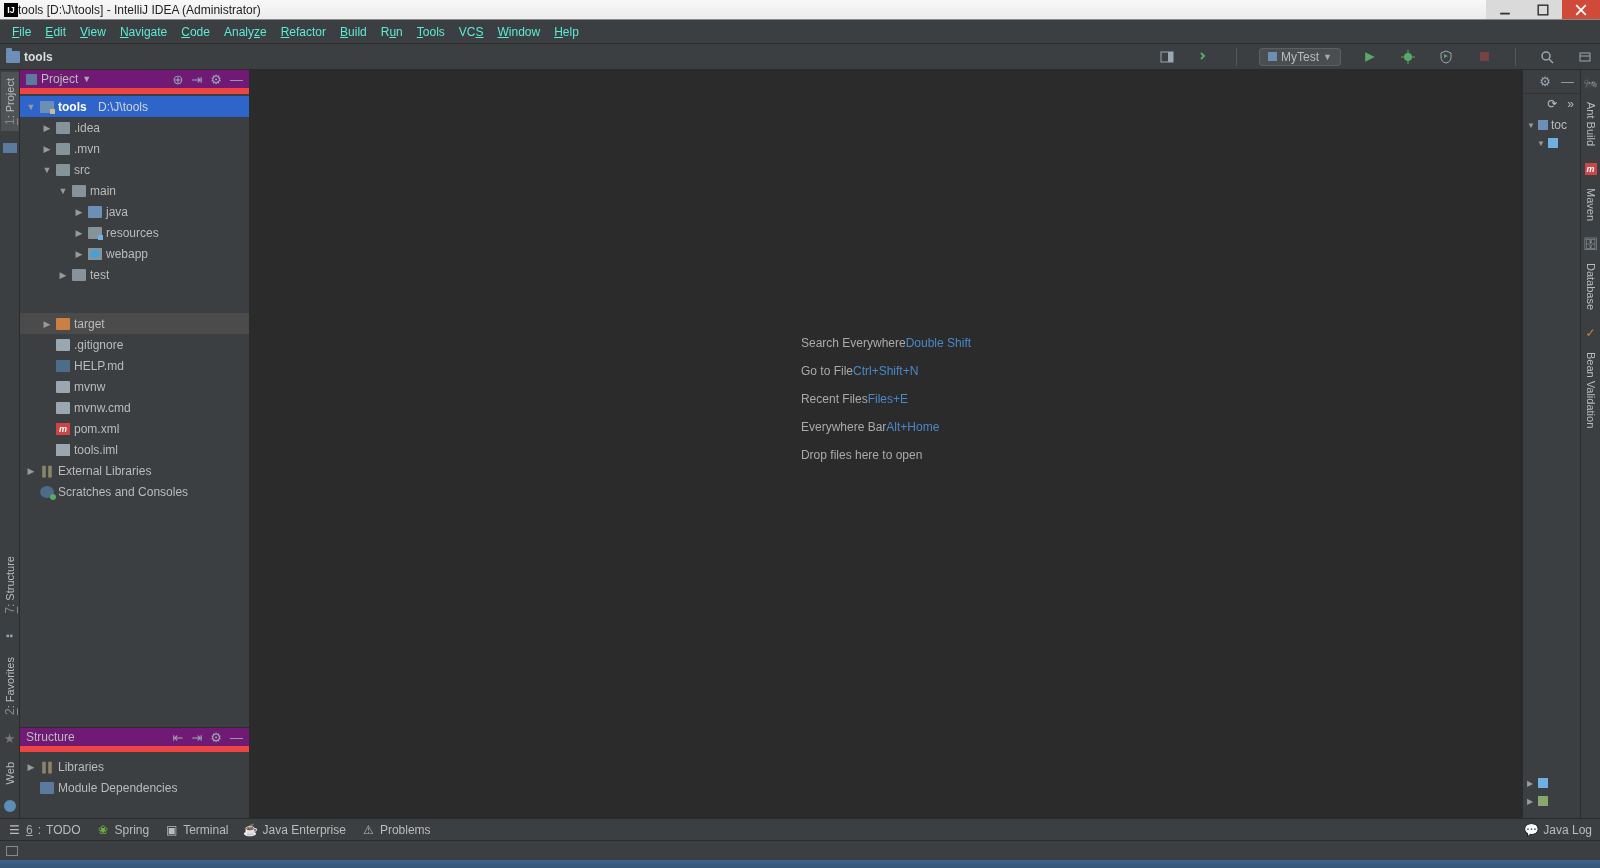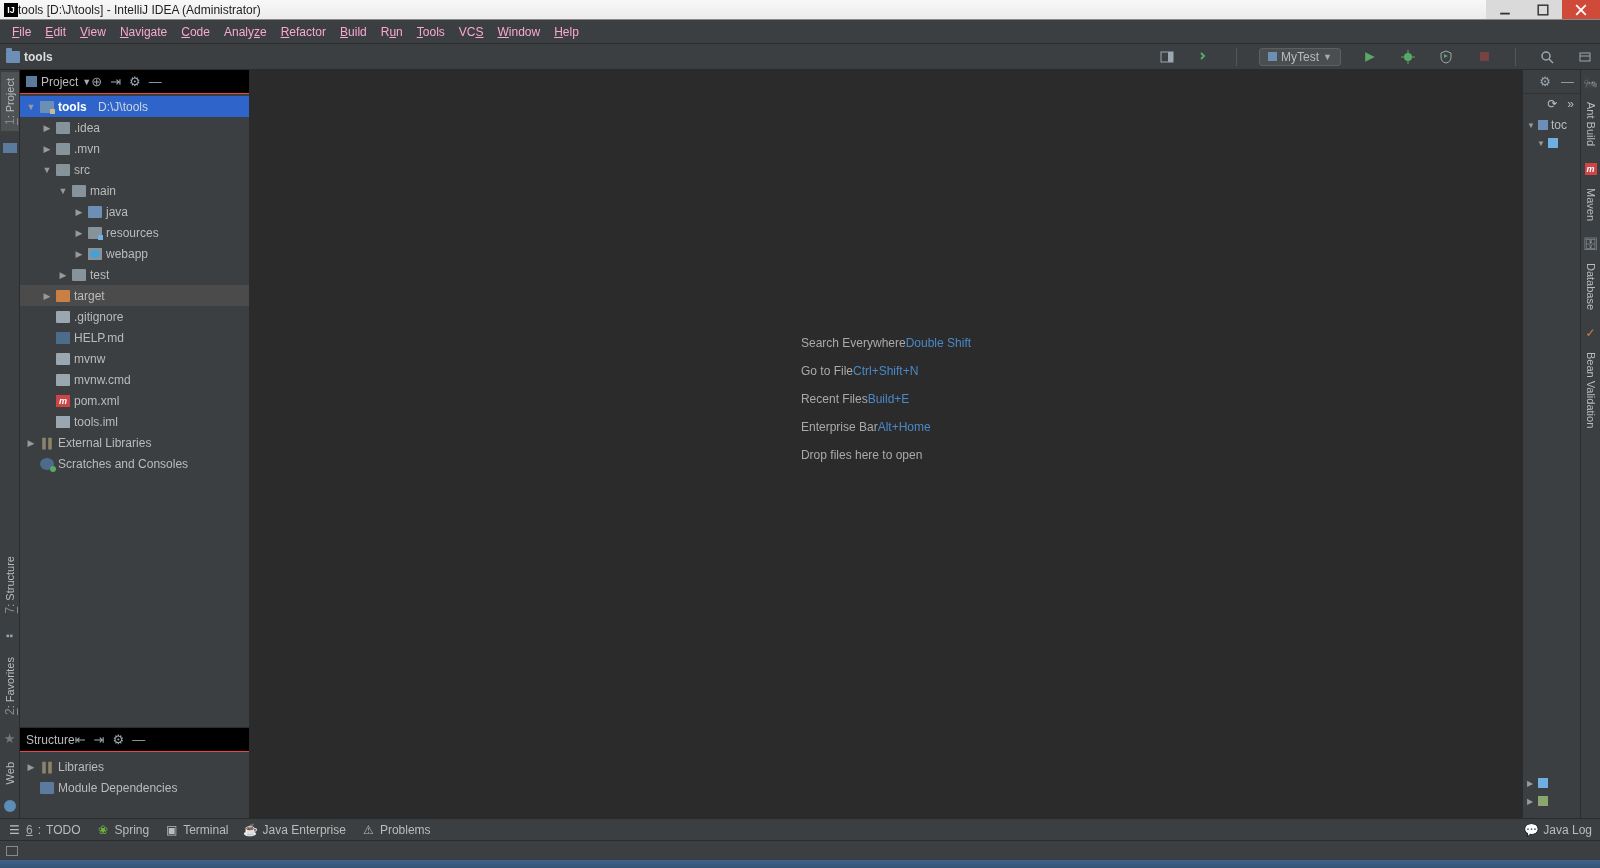--- a/index.html
+++ b/index.html
@@ -9,21 +9,21 @@
 .titlebar { height: 20px; background: linear-gradient(#f8f8f8,#ececec); display:flex; align-items:center; justify-content:space-between; border-bottom:1px solid #888; }
 .titlebar-left { display:flex; align-items:center; gap:0; padding-left:4px; color:#222; }
 .titlebar-left .ij { width:14px;height:14px;background:#000;font-size:9px;color:#fff;display:flex;align-items:center;justify-content:center;font-weight:bold;}
 .titlebar-right { display:flex; height:100%; }
 .winbtn { width:38px; display:flex;align-items:center;justify-content:center; }
 .winbtn.min{background:#dadada;} .winbtn.max{background:#dadada;} .winbtn.close{background:#d04a3a;color:#fff;}
 .winbtn svg{width:12px;height:12px;}
 
 
 .menubar { height:24px; background:#3c3f41; display:flex; align-items:center; padding:0 6px; gap:2px; border-bottom:1px solid #2b2b2b;}
-.menu-item { padding:2px 6px; color:#f9a8d4; }
+.menu-item { padding:2px 6px; color:#5eead4; }
 .menu-item u{text-decoration:underline;}
 
 
 .navbar { height:26px; background:#3c3f41; border-bottom:1px solid #2b2b2b; display:flex; align-items:center; justify-content:space-between; padding:0 6px;}
 .navbar-left{display:flex;align-items:center;gap:4px;}
 .navbar-left .folder-icon{width:14px;height:12px;background:#6e8fb5;border-radius:1px;position:relative;}
 .navbar-left .folder-icon::before{content:"";position:absolute;top:-3px;left:0;width:6px;height:3px;background:#6e8fb5;border-radius:1px 1px 0 0;}
 .navbar-left b{font-weight:bold;color:#ddd;}
 .navbar-right{display:flex;align-items:center;gap:20px;}
 .nb-icon{width:18px;height:18px;display:flex;align-items:center;justify-content:center;color:#9aa7b0;}
@@ -44,31 +44,31 @@
 .vtab .num{color:#888;text-decoration:underline;}
 .left-stripe .star{color:#777;font-size:13px;}
 
 
 .right-stripe{width:20px;background:#3c3f41;border-left:1px solid #2b2b2b;display:flex;flex-direction:column;align-items:center;padding-top:2px;gap:6px;}
 .right-stripe .vtab{writing-mode:vertical-rl;transform:none;}
 .right-stripe .ric{width:14px;height:14px;display:flex;align-items:center;justify-content:center;margin-top:4px;}
 
 
 .left-panel{width:230px;background:#3b3f41;display:flex;flex-direction:column;border-right:1px solid #2b2b2b;}
-.panel-header{height:24px;display:flex;align-items:center;padding:0 6px;background:#000000;border-bottom:1px solid #ef4444;}
+.panel-header{height:24px;display:flex;align-items:center;justify-content:space-between;padding:0 6px;background:#701a75;border-bottom:6px solid #ef4444;}
 .panel-header .ttl{display:flex;align-items:center;gap:4px;}
 .panel-header .ttl .sq{width:11px;height:11px;background:#5b7a9d;}
 .panel-header .ttl .chev{font-size:9px;color:#aaa;}
 .panel-header .icons{display:flex;gap:8px;color:#9aa7b0;}
 .panel-header .icons span{font-size:13px;}
 
 .tree{flex:1;overflow:auto;padding-top:2px;}
 .tree-row{display:flex;align-items:center;height:21px;padding-left:6px;gap:4px;white-space:nowrap;}
 .tree-row.sel{background:#2f65ca;color:#fff;}
-.tree-row.hov{background:#4b4b4b;}
+.tree-row.hov{background:#4b4b4b;margin-top:28px;}
 .tree-row .arrow{width:10px;text-align:center;color:#999;font-size:9px;}
 .tree-row .arrow.down::before{content:"▼";}
 .tree-row .arrow.right::before{content:"▶";}
 .tree-row .arrow.none::before{content:"";}
 .ico{width:14px;height:12px;flex-shrink:0;}
 .ico.folder{background:#87939a;border-radius:1px;}
 .ico.folder-blue{background:#6E8FB5;border-radius:1px;}
 .ico.folder-module{background:#6E8FB5;border-radius:1px;position:relative;}
 .ico.folder-module::after{content:"";position:absolute;right:-1px;bottom:-1px;width:5px;height:5px;background:#c9ba8a;}
 .ico.folder-res{background:#87939a;border-radius:1px;position:relative;}
@@ -385,24 +385,24 @@
       <div class="hint-row">
           <span class="lbl">Search Everywhere</span>
           <span class="key">Double Shift</span>
         </div>
       <div class="hint-row">
           <span class="lbl">Go to File</span>
           <span class="key">Ctrl+Shift+N</span>
         </div>
       <div class="hint-row">
           <span class="lbl">Recent Files</span>
-          <span class="key">Build+E</span>
+          <span class="key">Files+E</span>
         </div>
       <div class="hint-row">
-          <span class="lbl">Enterprise Bar</span>
+          <span class="lbl">Everywhere Bar</span>
           <span class="key">Alt+Home</span>
         </div>
       <div class="hint-row single">
           <span class="lbl">Drop files here to open</span>
         </div>
     </div>
   </div>
 
   <div class="right-panel">
     <div class="hdr">

